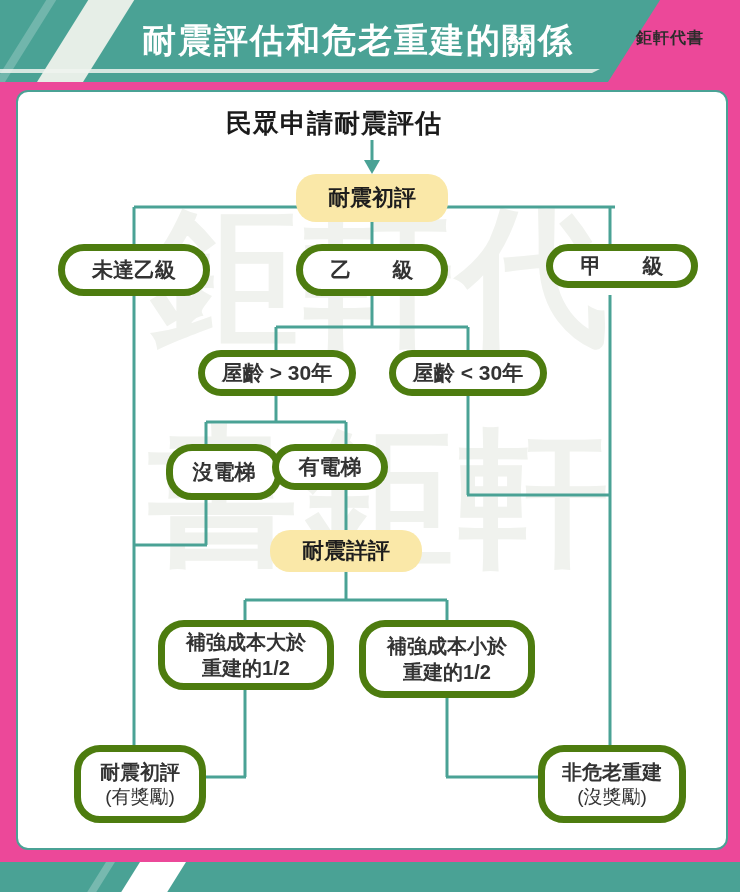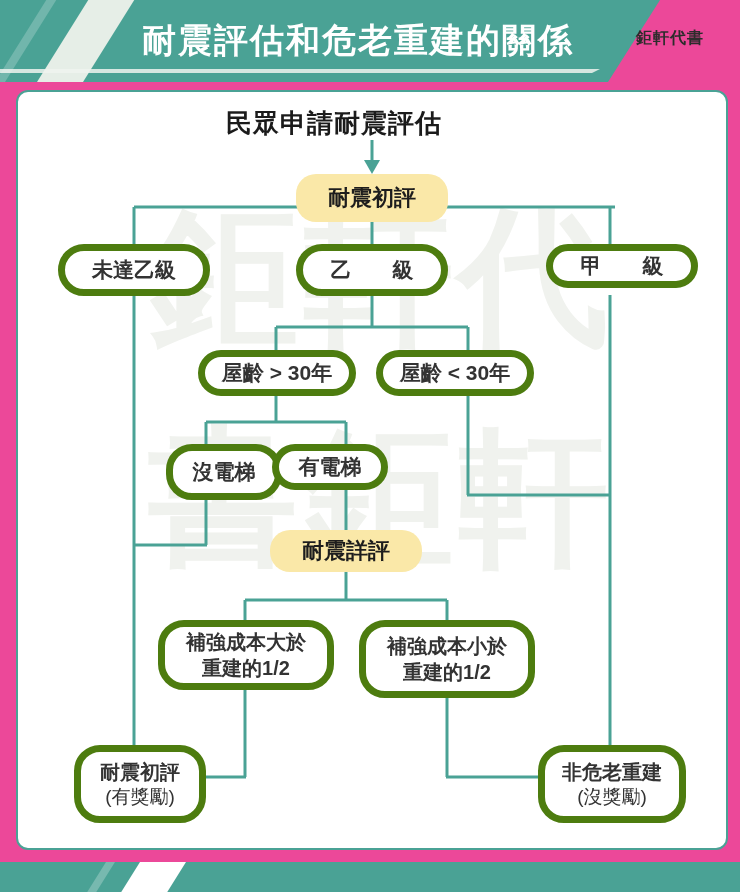--- a/index.html
+++ b/index.html
@@ -191,21 +191,21 @@
       </div>
 
       <div class="node pill wide-sp" style="left:528px;top:152px;width:152px;height:44px;">
         <span>甲　級</span>
       </div>
 
       <div class="node pill" style="left:180px;top:258px;width:158px;height:46px;">
         <span>屋齡 &gt; 30年</span>
       </div>
 
-      <div class="node pill" style="left:358px;top:258px;width:158px;height:46px;">
+      <div class="node pill" style="left:371px;top:258px;width:158px;height:46px;">
         <span>屋齡 &lt; 30年</span>
       </div>
 
       <div class="node pill" style="left:148px;top:352px;width:116px;height:56px;">
         <span>沒電梯</span>
       </div>
 
       <div class="node pill" style="left:254px;top:352px;width:116px;height:46px;">
         <span>有電梯</span>
       </div>

